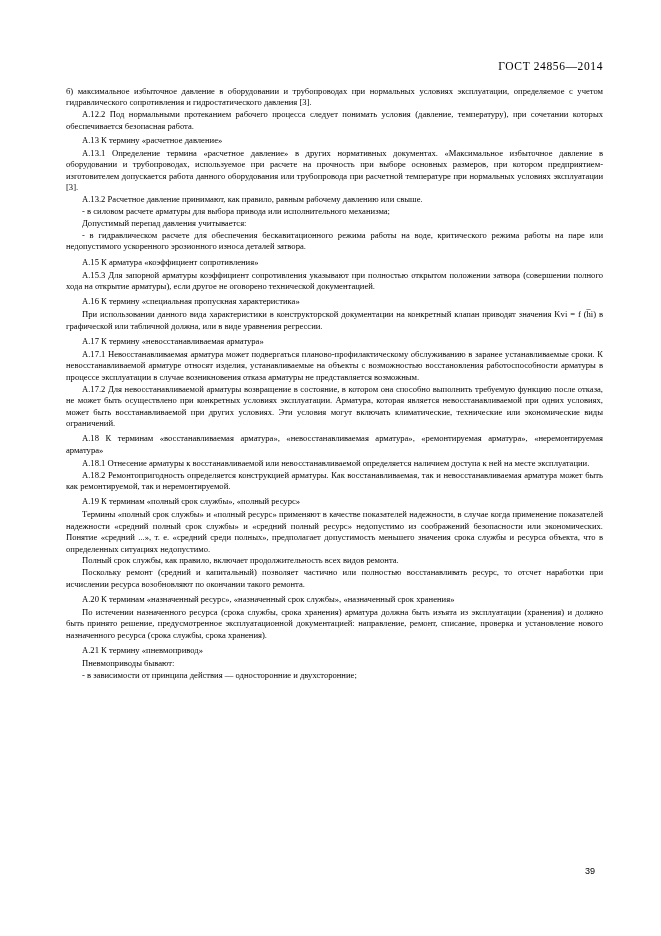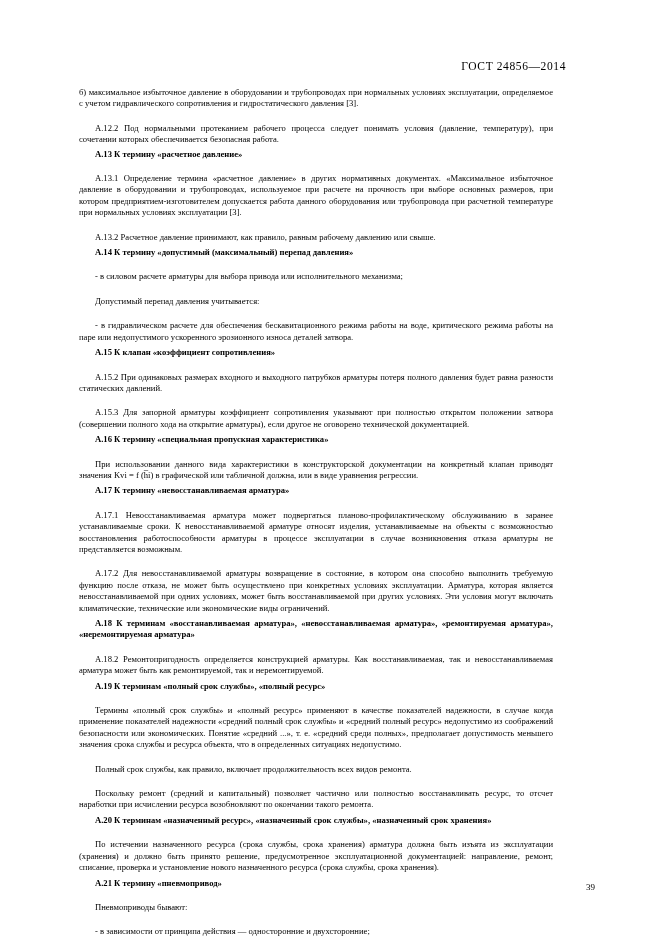--- a/index.html
+++ b/index.html
@@ -15,95 +15,94 @@
     position: relative;
     overflow: hidden;
   }
   .page {
     position: absolute;
     left: 0;
     top: 0;
     width: 661px;
     height: 936px;
     box-sizing: border-box;
-    padding: 60px 95px 40px 66px;
+    padding: 60px 58px 40px 66px;
   }
   .header {
     text-align: right;
     font-family: "Liberation Serif", serif;
     font-size: 11.5px;
     letter-spacing: 0.6px;
     margin-bottom: 12px;
     height: 14px;
   }
   .content {
     font-size: 8.6px;
     line-height: 11.4px;
     text-align: justify;
   }
   p {
-    margin: 13px;
+    margin: 0;
   }
   .para {
     text-indent: 0;
     margin-bottom: 0.5px;
   }
   .indent {
     text-indent: 16px;
   }
   .heading {
-    font-weight: bold;
+    font-weight: normal;
     text-indent: 16px;
     margin-top: 4px;
     margin-bottom: 1.5px;
   }
   .heading.first {
     margin-top: 3px;
   }
   .footer {
     position: absolute;
     right: 66px;
-    bottom: 44px;
+    bottom: 60px;
     font-size: 9px;
-    font-family: Liberation Serif, serif;
+    font-family: Liberation Sans, sans-serif;
   }
 </style>
 </head>
 <body>
 
 <div class="page">
 
   <div class="header">ГОСТ 24856—2014</div>
 
   <div class="content">
 
     <p class="para">б)  максимальное избыточное давление в оборудовании и трубопроводах при нормальных условиях эксплуатации, определяемое с учетом гидравлического сопротивления и гидростатического давления [3].</p>
     <p class="para indent">А.12.2  Под нормальными протеканием рабочего процесса следует понимать условия (давление, температуру), при сочетании которых обеспечивается безопасная работа.</p>
 
     <p class="heading first">А.13  К термину «расчетное давление»</p>
     <p class="para indent">А.13.1  Определение термина «расчетное давление» в других нормативных документах. «Максимальное избыточное давление в оборудовании и трубопроводах, используемое при расчете на прочность при выборе основных размеров, при котором предприятием-изготовителем допускается работа данного оборудования или трубопровода при расчетной температуре при нормальных условиях эксплуатации [3].</p>
     <p class="para indent">А.13.2  Расчетное давление принимают, как правило, равным рабочему давлению или свыше.</p>
 
-    <p class="heading">А.14  К термину «допустимый (максимальный) перепад давления»</p>
     <p class="para indent">- в силовом расчете арматуры для выбора привода или исполнительного механизма;</p>
     <p class="para indent">Допустимый перепад давления учитывается:</p>
     <p class="para indent">- в гидравлическом расчете для обеспечения бескавитационного режима работы на воде, критического режима работы на паре или недопустимого ускоренного эрозионного износа деталей затвора.</p>
 
-    <p class="heading">А.15  К клапан «коэффициент сопротивления»</p>
-    <p class="para indent">А.15.2  При одинаковых размерах входного и выходного патрубков арматуры потеря полного давления будет равна разности статических давлений.</p>
+    <p class="heading">А.15  К арматура «коэффициент сопротивления»</p>
     <p class="para indent">А.15.3  Для запорной арматуры коэффициент сопротивления указывают при полностью открытом положении затвора (совершении полного хода на открытие арматуры), если другое не оговорено технической документацией.</p>
 
     <p class="heading">А.16  К термину «специальная пропускная характеристика»</p>
     <p class="para indent">При использовании данного вида характеристики в конструкторской документации на конкретный клапан приводят значения Kvi = f (h̅i) в графической или табличной должна, или в виде уравнения регрессии.</p>
 
     <p class="heading">А.17  К термину «невосстанавливаемая арматура»</p>
     <p class="para indent">А.17.1  Невосстанавливаемая арматура может подвергаться планово-профилактическому обслуживанию в заранее устанавливаемые сроки. К невосстанавливаемой арматуре относят изделия, устанавливаемые на объекты с возможностью восстановления работоспособности арматуры в процессе эксплуатации в случае возникновения отказа арматуры не представляется возможным.</p>
     <p class="para indent">А.17.2  Для невосстанавливаемой арматуры возвращение в состояние, в котором она способно выполнить требуемую функцию после отказа, не может быть осуществлено при конкретных условиях эксплуатации. Арматура, которая является невосстанавливаемой при одних условиях, может быть восстанавливаемой при других условиях. Эти условия могут включать климатические, технические или экономические виды ограничений.</p>
 
     <p class="heading">А.18  К терминам «восстанавливаемая арматура», «невосстанавливаемая арматура», «ремонтируемая арматура», «неремонтируемая арматура»</p>
+    <p class="para indent">А.18.1  Отнесение арматуры к восстанавливаемой или невосстанавливаемой определяется  наличием  доступа к ней на месте эксплуатации.</p>
     <p class="para indent">А.18.2  Ремонтопригодность определяется конструкцией арматуры. Как восстанавливаемая, так и невосстанавливаемая арматура может быть как ремонтируемой, так и неремонтируемой.</p>
 
     <p class="heading">А.19  К терминам «полный срок службы», «полный ресурс»</p>
     <p class="para indent">Термины «полный срок службы» и «полный ресурс» применяют в качестве показателей надежности, в случае когда применение показателей надежности «средний полный срок службы» и «средний полный ресурс» недопустимо из соображений безопасности или экономических. Понятие «средний ...», т. е. «средний среди полных», предполагает допустимость меньшего значения  срока службы  и ресурса  объекта, что в определенных ситуациях недопустимо.</p>
     <p class="para indent">Полный срок службы, как правило, включает продолжительность всех видов ремонта.</p>
     <p class="para indent">Поскольку ремонт (средний и капитальный) позволяет частично или полностью восстанавливать ресурс, то отсчет наработки при исчислении ресурса возобновляют по окончании такого ремонта.</p>
 
     <p class="heading">А.20  К терминам «назначенный ресурс», «назначенный срок службы», «назначенный срок хранения»</p>
     <p class="para indent">По истечении назначенного ресурса (срока службы, срока хранения) арматура должна быть изъята из эксплуатации (хранения) и должно быть принято решение, предусмотренное эксплуатационной документацией: направление, ремонт, списание, проверка и установление нового назначенного ресурса (срока службы, срока хранения).</p>
 

